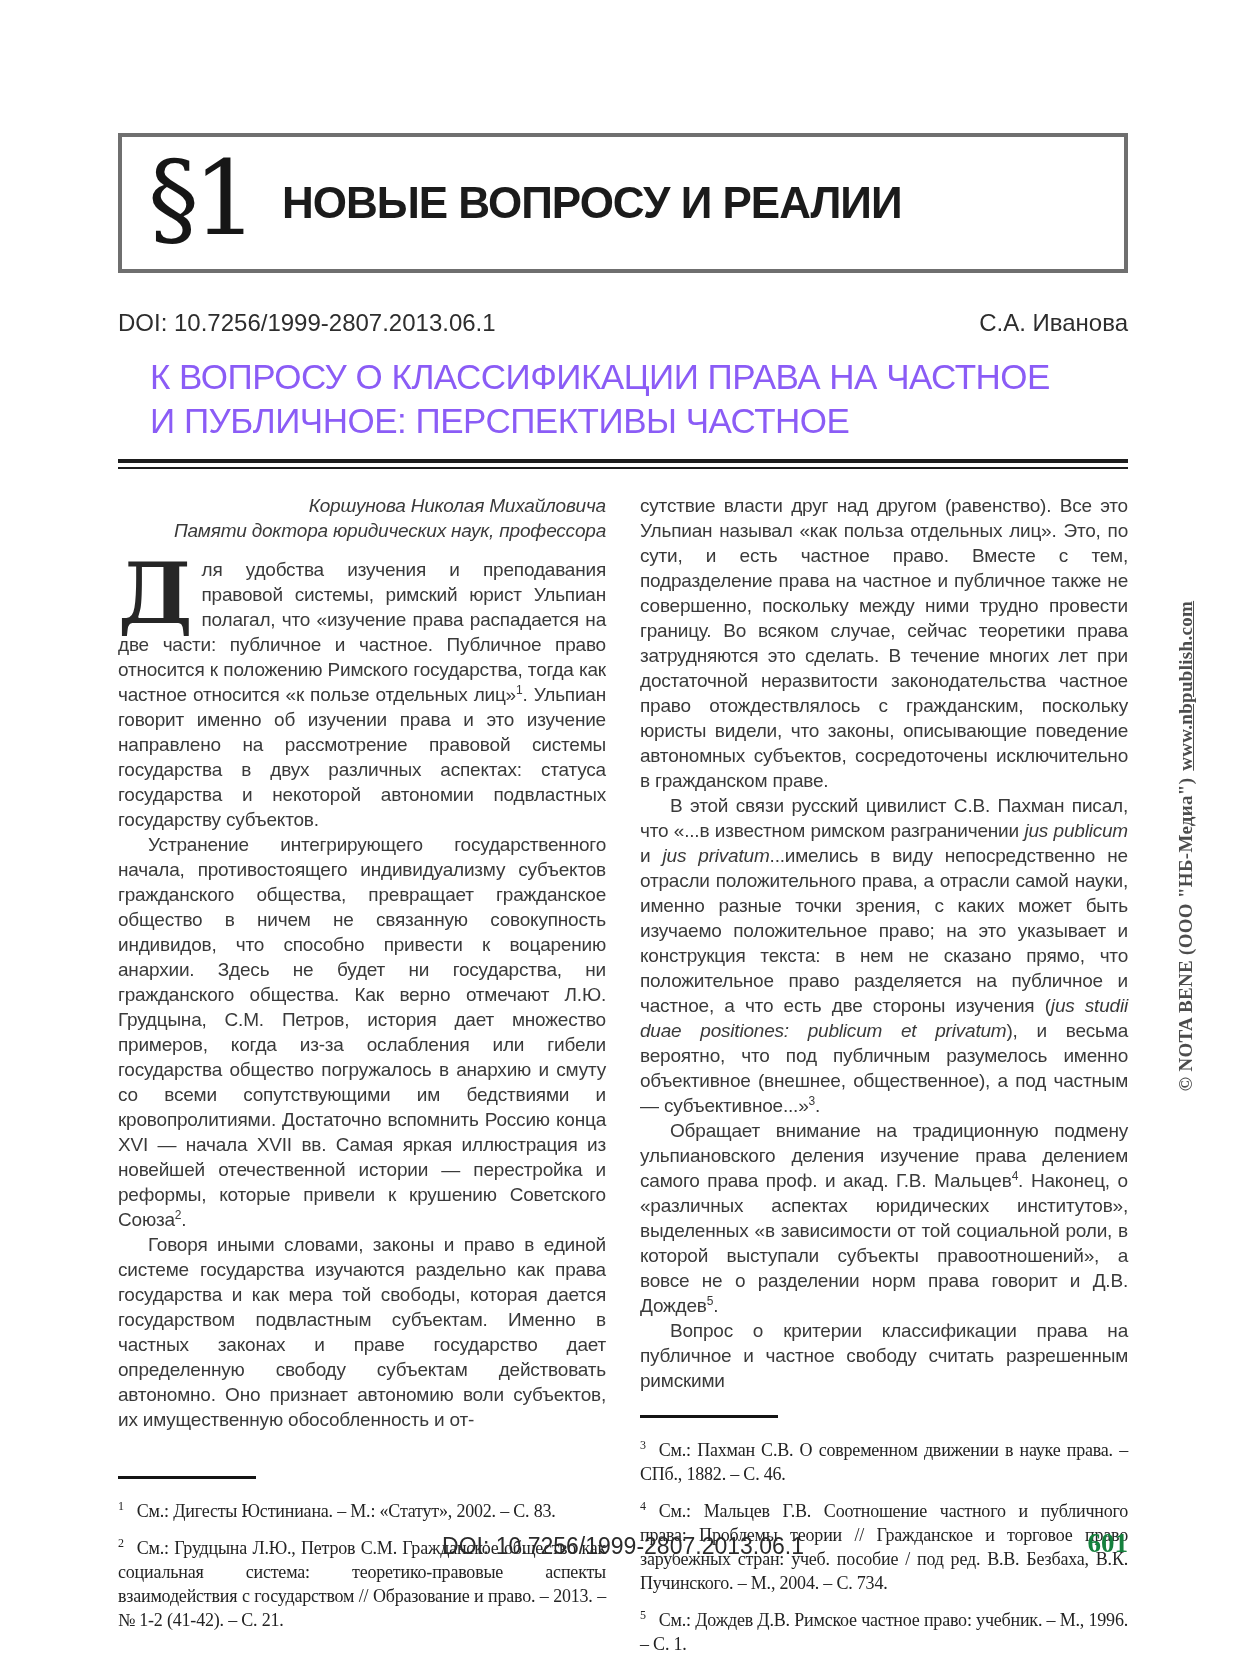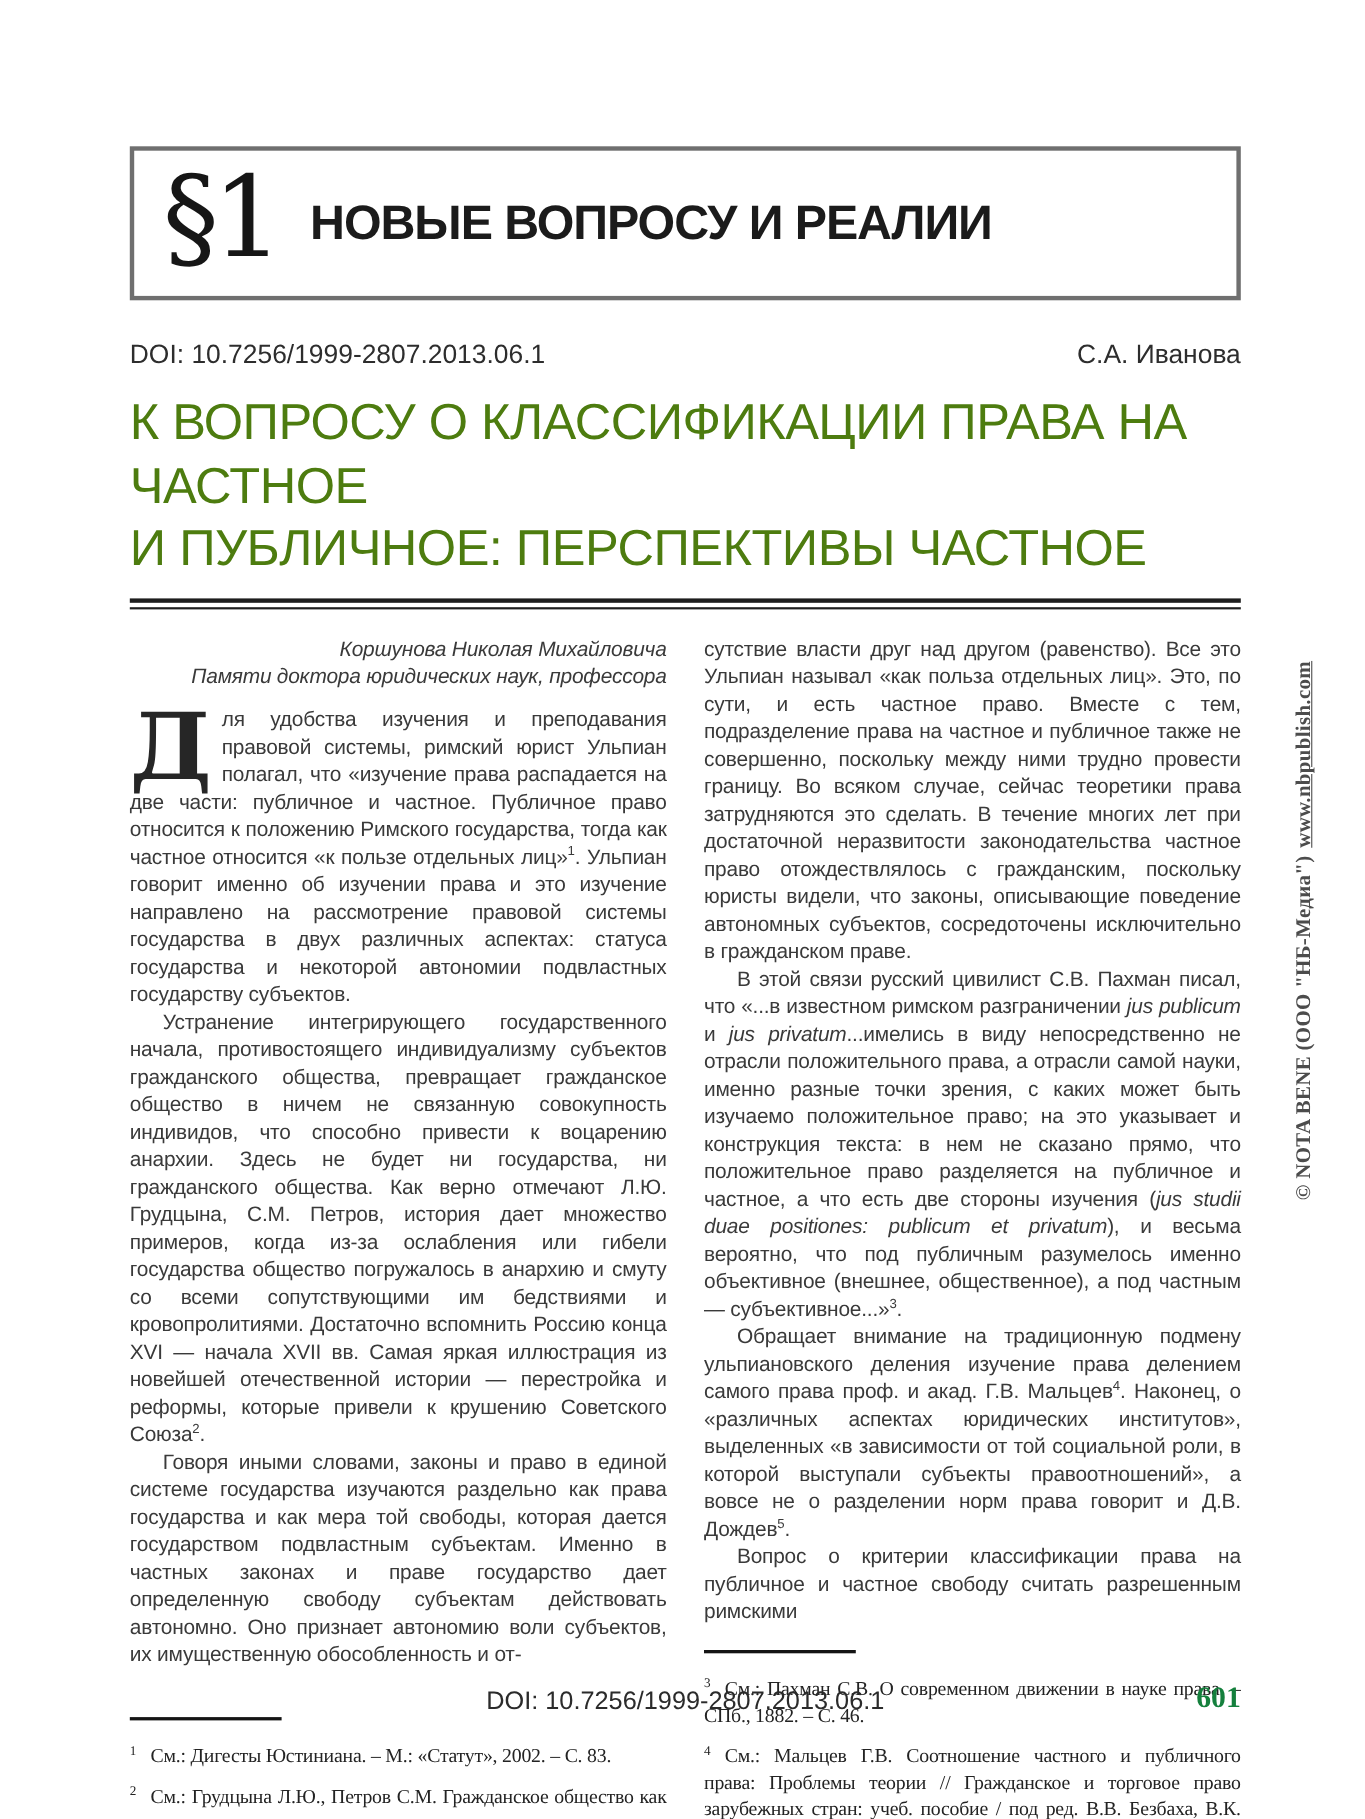--- a/index.html
+++ b/index.html
@@ -15,21 +15,21 @@
     display:flex;align-items:center;padding:0 26px;gap:30px;background:#fff;
   }
   .section-mark{
     font-family:"DejaVu Serif",serif;font-size:102px;line-height:1;color:#161616;
     letter-spacing:-6px;margin-top:-8px;
   }
   .series-title{color:#1b1b1b;font-weight:bold;font-size:44px;line-height:1.22;letter-spacing:-1px;}
 
   .meta-row{display:flex;justify-content:space-between;align-items:baseline;margin-top:36px;
     font-size:24px;color:#2d2d2d;}
-  .article-title{margin-top:18px;font-size:46px;line-height:1.25;color:#4d7c0f;letter-spacing:-0.5px;font-weight:400;}
+  .article-title{margin-top:18px;font-size:35px;line-height:1.25;color:#8b5cf6;letter-spacing:-0.5px;font-weight:400;margin-left:32px;}
   .divider{margin-top:16px;border-top:4px solid #1d1d1d;border-bottom:2px solid #1d1d1d;height:4px;}
 
   
   .columns{
     display:grid;grid-template-columns:488px 488px;column-gap:34px;margin-top:24px;
     font-size:19px;line-height:25px;letter-spacing:-0.2px;text-align:justify;color:#3a3a3a;
   }
   .dedication{font-style:italic;text-align:right;margin:0 0 14px 0;}
   .dedication span{display:block;}
   .body-para{margin:0;text-indent:30px;}
@@ -109,20 +109,21 @@
         <div>
             <p class="body-para noindent">сутствие власти друг над другом (равенство). Все это Ульпиан называл «как польза отдельных лиц». Это, по сути, и есть частное право. Вместе с тем, подразделение права на частное и публичное также не совершенно, поскольку между ними трудно провести границу. Во всяком случае, сейчас теоретики права затрудняются это сделать. В течение многих лет при достаточной неразвитости законодательства частное право отождествлялось с гражданским, поскольку юристы видели, что законы, описывающие поведение автономных субъектов, сосредоточены исключительно в гражданском праве.</p>
             <p class="body-para">В этой связи русский цивилист С.В. Пахман писал, что «...в известном римском разграничении <i>jus publicum</i> и <i>jus privatum</i>...имелись в виду непосредственно не отрасли положительного права, а отрасли самой науки, именно разные точки зрения, с каких может быть изучаемо положительное право; на это указывает и конструкция текста: в нем не сказано прямо, что положительное право разделяется на публичное и частное, а что есть две стороны изучения (<i>jus studii duae positiones: publicum et privatum</i>), и весьма вероятно, что под публичным разумелось именно объективное (внешнее, общественное), а под частным — субъективное...»<sup>3</sup>.</p>
             <p class="body-para">Обращает внимание на традиционную подмену ульпиановского деления изучение права делением самого права проф. и акад. Г.В. Мальцев<sup>4</sup>. Наконец, о «различных аспектах юридических институтов», выделенных «в зависимости от той социальной роли, в которой выступали субъекты правоотношений», а вовсе не о разделении норм права говорит и Д.В. Дождев<sup>5</sup>.</p>
             <p class="body-para">Вопрос о критерии классификации права на публичное и частное свободу считать разрешенным римскими</p>
           </div>
         <div class="fn-sep tight"></div>
         <div class="fn-block">
             <p class="footnote"><sup>3</sup>См.: Пахман С.В. О современном движении в науке права. – СПб., 1882. – С. 46.</p>
             <p class="footnote"><sup>4</sup>См.: Мальцев Г.В. Соотношение частного и публичного права: Проблемы теории // Гражданское и торговое право зарубежных стран: учеб. пособие / под ред. В.В. Безбаха, В.К. Пучинского. – М., 2004. – С. 734.</p>
+            <p class="footnote"><sup>5</sup>См.: Дождев Д.В. Римское частное право: учебник. – М., 1996. – С. 1.</p>
           </div>
       </div>
 
     </div>
   </div>
 
   <div class="sidebar-text">
     <span>© NOTA BENE (ООО "НБ-Медиа")</span><span class="url">www.nbpublish.com</span>
   </div>
 

